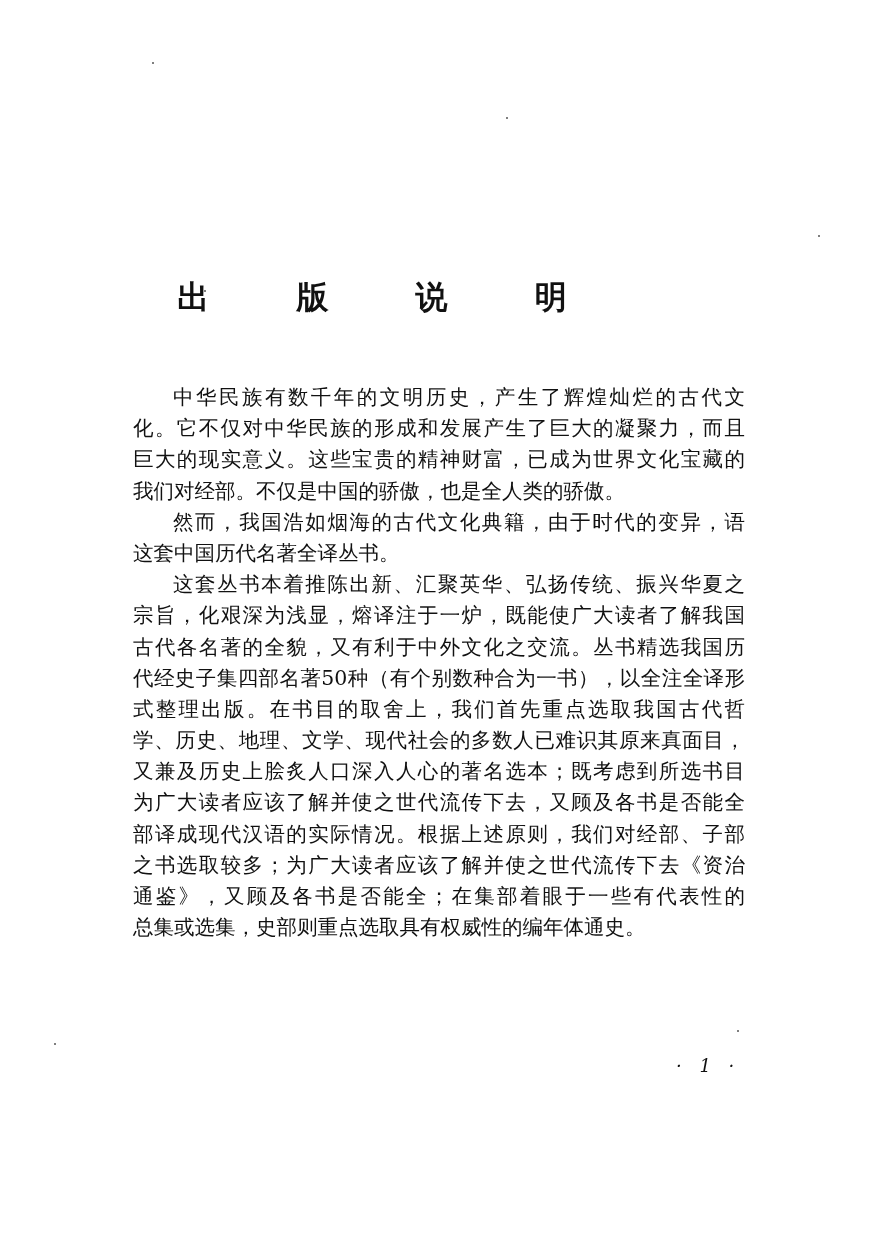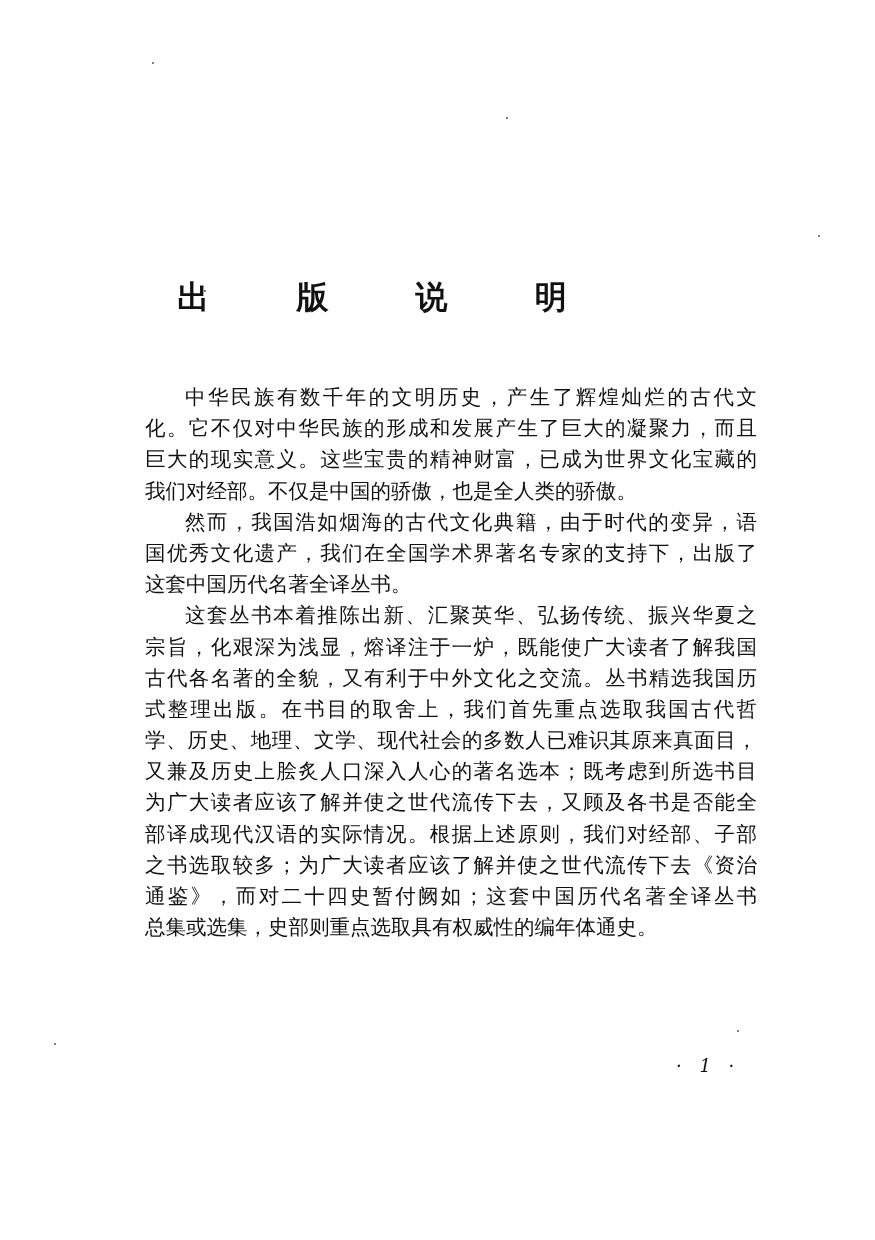--- a/index.html
+++ b/index.html
@@ -6,21 +6,21 @@
   body {
     width: 875px; height: 1240px; background: #ffffff; position: relative; overflow: hidden;
     font-family: "DejaVu Serif", "Liberation Serif", serif; color: #111;
   }
   .title {
     position: absolute; top: 276px; left: 0; width: 744px; text-align: center;
     font-size: 32px; font-weight: bold; letter-spacing: 38px; text-indent: 38px;
     font-family: "DejaVu Sans", sans-serif;
   }
   .body {
-    position: absolute; left: 133px; top: 382px; width: 612px; margin-left: 12px;
+    position: absolute; left: 133px; top: 382px; width: 612px;
   }
   .line {
     height: 31.2px; line-height: 31.2px; font-size: 20.5px; white-space: nowrap;
     text-align: justify; text-align-last: justify; letter-spacing: 0;
   }
   .line.last { text-align-last: left; }
   .line.indent { padding-left: 40px; }
   .pagenum {
     position: absolute; top: 1055px; left: 676px; font-size: 18px; font-style: italic;
     letter-spacing: 6px;
@@ -34,34 +34,34 @@
 
 <div class="body">
   <div>
     <div class="line indent">中华民族有数千年的文明历史，产生了辉煌灿烂的古代文</div>
     <div class="line">化。它不仅对中华民族的形成和发展产生了巨大的凝聚力，而且</div>
     <div class="line">巨大的现实意义。这些宝贵的精神财富，已成为世界文化宝藏的</div>
     <div class="line last">我们对经部。不仅是中国的骄傲，也是全人类的骄傲。</div>
   </div>
   <div>
     <div class="line indent">然而，我国浩如烟海的古代文化典籍，由于时代的变异，语</div>
-    <div class="line">国优秀文化遗产，我们在全国学术界著名专家的支持下，出版了</div>
     <div class="line last">这套中国历代名著全译丛书。</div>
   </div>
   <div>
     <div class="line indent">这套丛书本着推陈出新、汇聚英华、弘扬传统、振兴华夏之</div>
     <div class="line">宗旨，化艰深为浅显，熔译注于一炉，既能使广大读者了解我国</div>
     <div class="line">古代各名著的全貌，又有利于中外文化之交流。丛书精选我国历</div>
+    <div class="line">代经史子集四部名著50种（有个别数种合为一书），以全注全译形</div>
     <div class="line">式整理出版。在书目的取舍上，我们首先重点选取我国古代哲</div>
     <div class="line">学、历史、地理、文学、现代社会的多数人已难识其原来真面目，</div>
     <div class="line">又兼及历史上脍炙人口深入人心的著名选本；既考虑到所选书目</div>
     <div class="line">为广大读者应该了解并使之世代流传下去，又顾及各书是否能全</div>
     <div class="line">部译成现代汉语的实际情况。根据上述原则，我们对经部、子部</div>
     <div class="line">之书选取较多；为广大读者应该了解并使之世代流传下去《资治</div>
-    <div class="line">通鉴》，而对二十四史暂付阙如；这套中国历代名著全译丛书</div>
+    <div class="line">通鉴》，又顾及各书是否能全；在集部着眼于一些有代表性的</div>
     <div class="line last">总集或选集，史部则重点选取具有权威性的编年体通史。</div>
   </div>
 </div>
 
 <div class="pagenum">· 1 ·</div>
 
 <div class="speck" style="left:152px;top:62px;"></div>
 <div class="speck" style="left:506px;top:117px;"></div>
 <div class="speck" style="left:818px;top:235px;"></div>
 <div class="speck" style="left:204px;top:290px;"></div>

